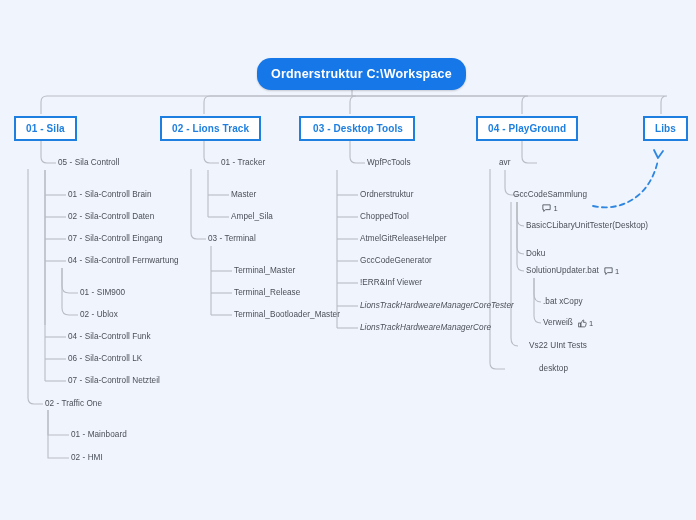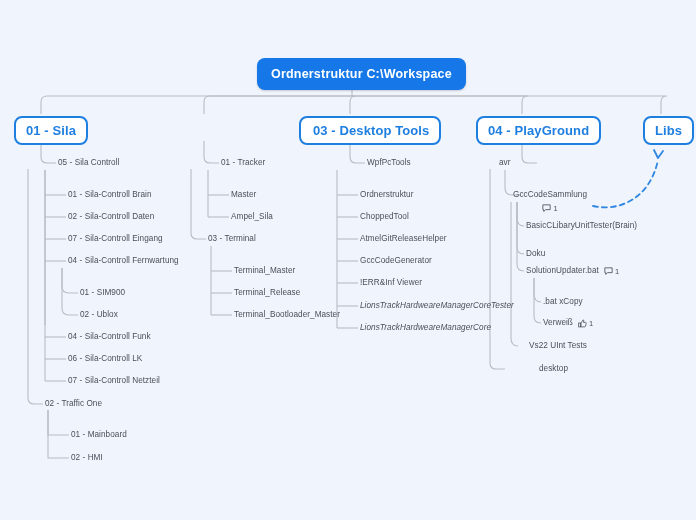--- a/index.html
+++ b/index.html
@@ -23,33 +23,33 @@
   .node {
     position: absolute;
     white-space: nowrap;
   }
   
   .root-node {
     background: #1577e8;
     color: #ffffff;
     font-weight: bold;
     font-size: 12.5px;
-    border-radius: 8px;
+    border-radius: 14px;
     padding: 9px 14px;
     letter-spacing: .2px;
     box-shadow: 0 1px 2px rgba(0,0,0,.18);
   }
   
   .branch-node {
     background: #ffffff;
     color: #1e7fe0;
     font-weight: bold;
-    font-size: 13px;
+    font-size: 10px;
     border: 2px solid #1e7fe0;
-    border-radius: 8px;
+    border-radius: 0;
     padding: 5px 10px;
     letter-spacing: .1px;
   }
   
   .leaf {
     color: #4a4f58;
     font-size: 8.2px;
     letter-spacing: .05px;
     display: flex;
     align-items: center;
@@ -136,20 +136,21 @@
 
     <g>
       <path d="M593,206 C620,212 650,198 658,160" fill="none" stroke="#2f86e0" stroke-width="1.8" stroke-dasharray="5,4" stroke-linecap="round"></path>
       <path d="M654,150 L658,158 L663,151" fill="none" stroke="#2f86e0" stroke-width="1.8" stroke-linecap="round" stroke-linejoin="round"></path>
     </g>
   </svg>
 
   <div class="node root-node" style="left:257px; top:58px;">Ordnerstruktur C:\Workspace</div>
 
   <div class="node branch-node" style="left:14px; top:116px;">01 - Sila</div>
+  <div class="node branch-node" style="left:160px; top:116px;">02 - Lions Track</div>
   <div class="node branch-node" style="left:299px; top:116px;padding-left:12px;">03 - Desktop Tools</div>
   <div class="node branch-node" style="left:476px; top:116px;">04 - PlayGround</div>
   <div class="node branch-node" style="left:643px; top:116px;">Libs</div>
 
   <div class="node leaf" style="left:58px; top:159px;">
     <span class="leaf-label">05 - Sila Controll</span>
   </div>
   <div class="node leaf" style="left:68px; top:191px;">
     <span class="leaf-label">01 - Sila-Controll Brain</span>
   </div>
@@ -242,21 +243,21 @@
     <span class="leaf-label">GccCodeSammlung</span>
     <span class="badge">
       <svg width="9" height="9" viewBox="0 0 16 16">
         <path d="M1.5 1.5 H14.5 V10 H6.5 L3 13.2 V10 H1.5 Z" fill="none" stroke="#4a4f58" stroke-width="1.5" stroke-linejoin="round"></path>
       </svg>
       <span class="badge-count">1</span>
     </span>
   </div>
 
   <div class="node leaf" style="left:526px; top:222px;">
-    <span class="leaf-label">BasicCLibaryUnitTester(Brain)</span>
+    <span class="leaf-label">BasicCLibaryUnitTester(Desktop)</span>
   </div>
   <div class="node leaf" style="left:526px; top:250px;">
     <span class="leaf-label">Doku</span>
   </div>
 
   <div class="node leaf" style="left:526px; top:267px;">
     <span class="leaf-label">SolutionUpdater.bat</span>
     <span class="badge">
       <svg width="9" height="9" viewBox="0 0 16 16">
         <path d="M1.5 1.5 H14.5 V10 H6.5 L3 13.2 V10 H1.5 Z" fill="none" stroke="#4a4f58" stroke-width="1.5" stroke-linejoin="round"></path>

